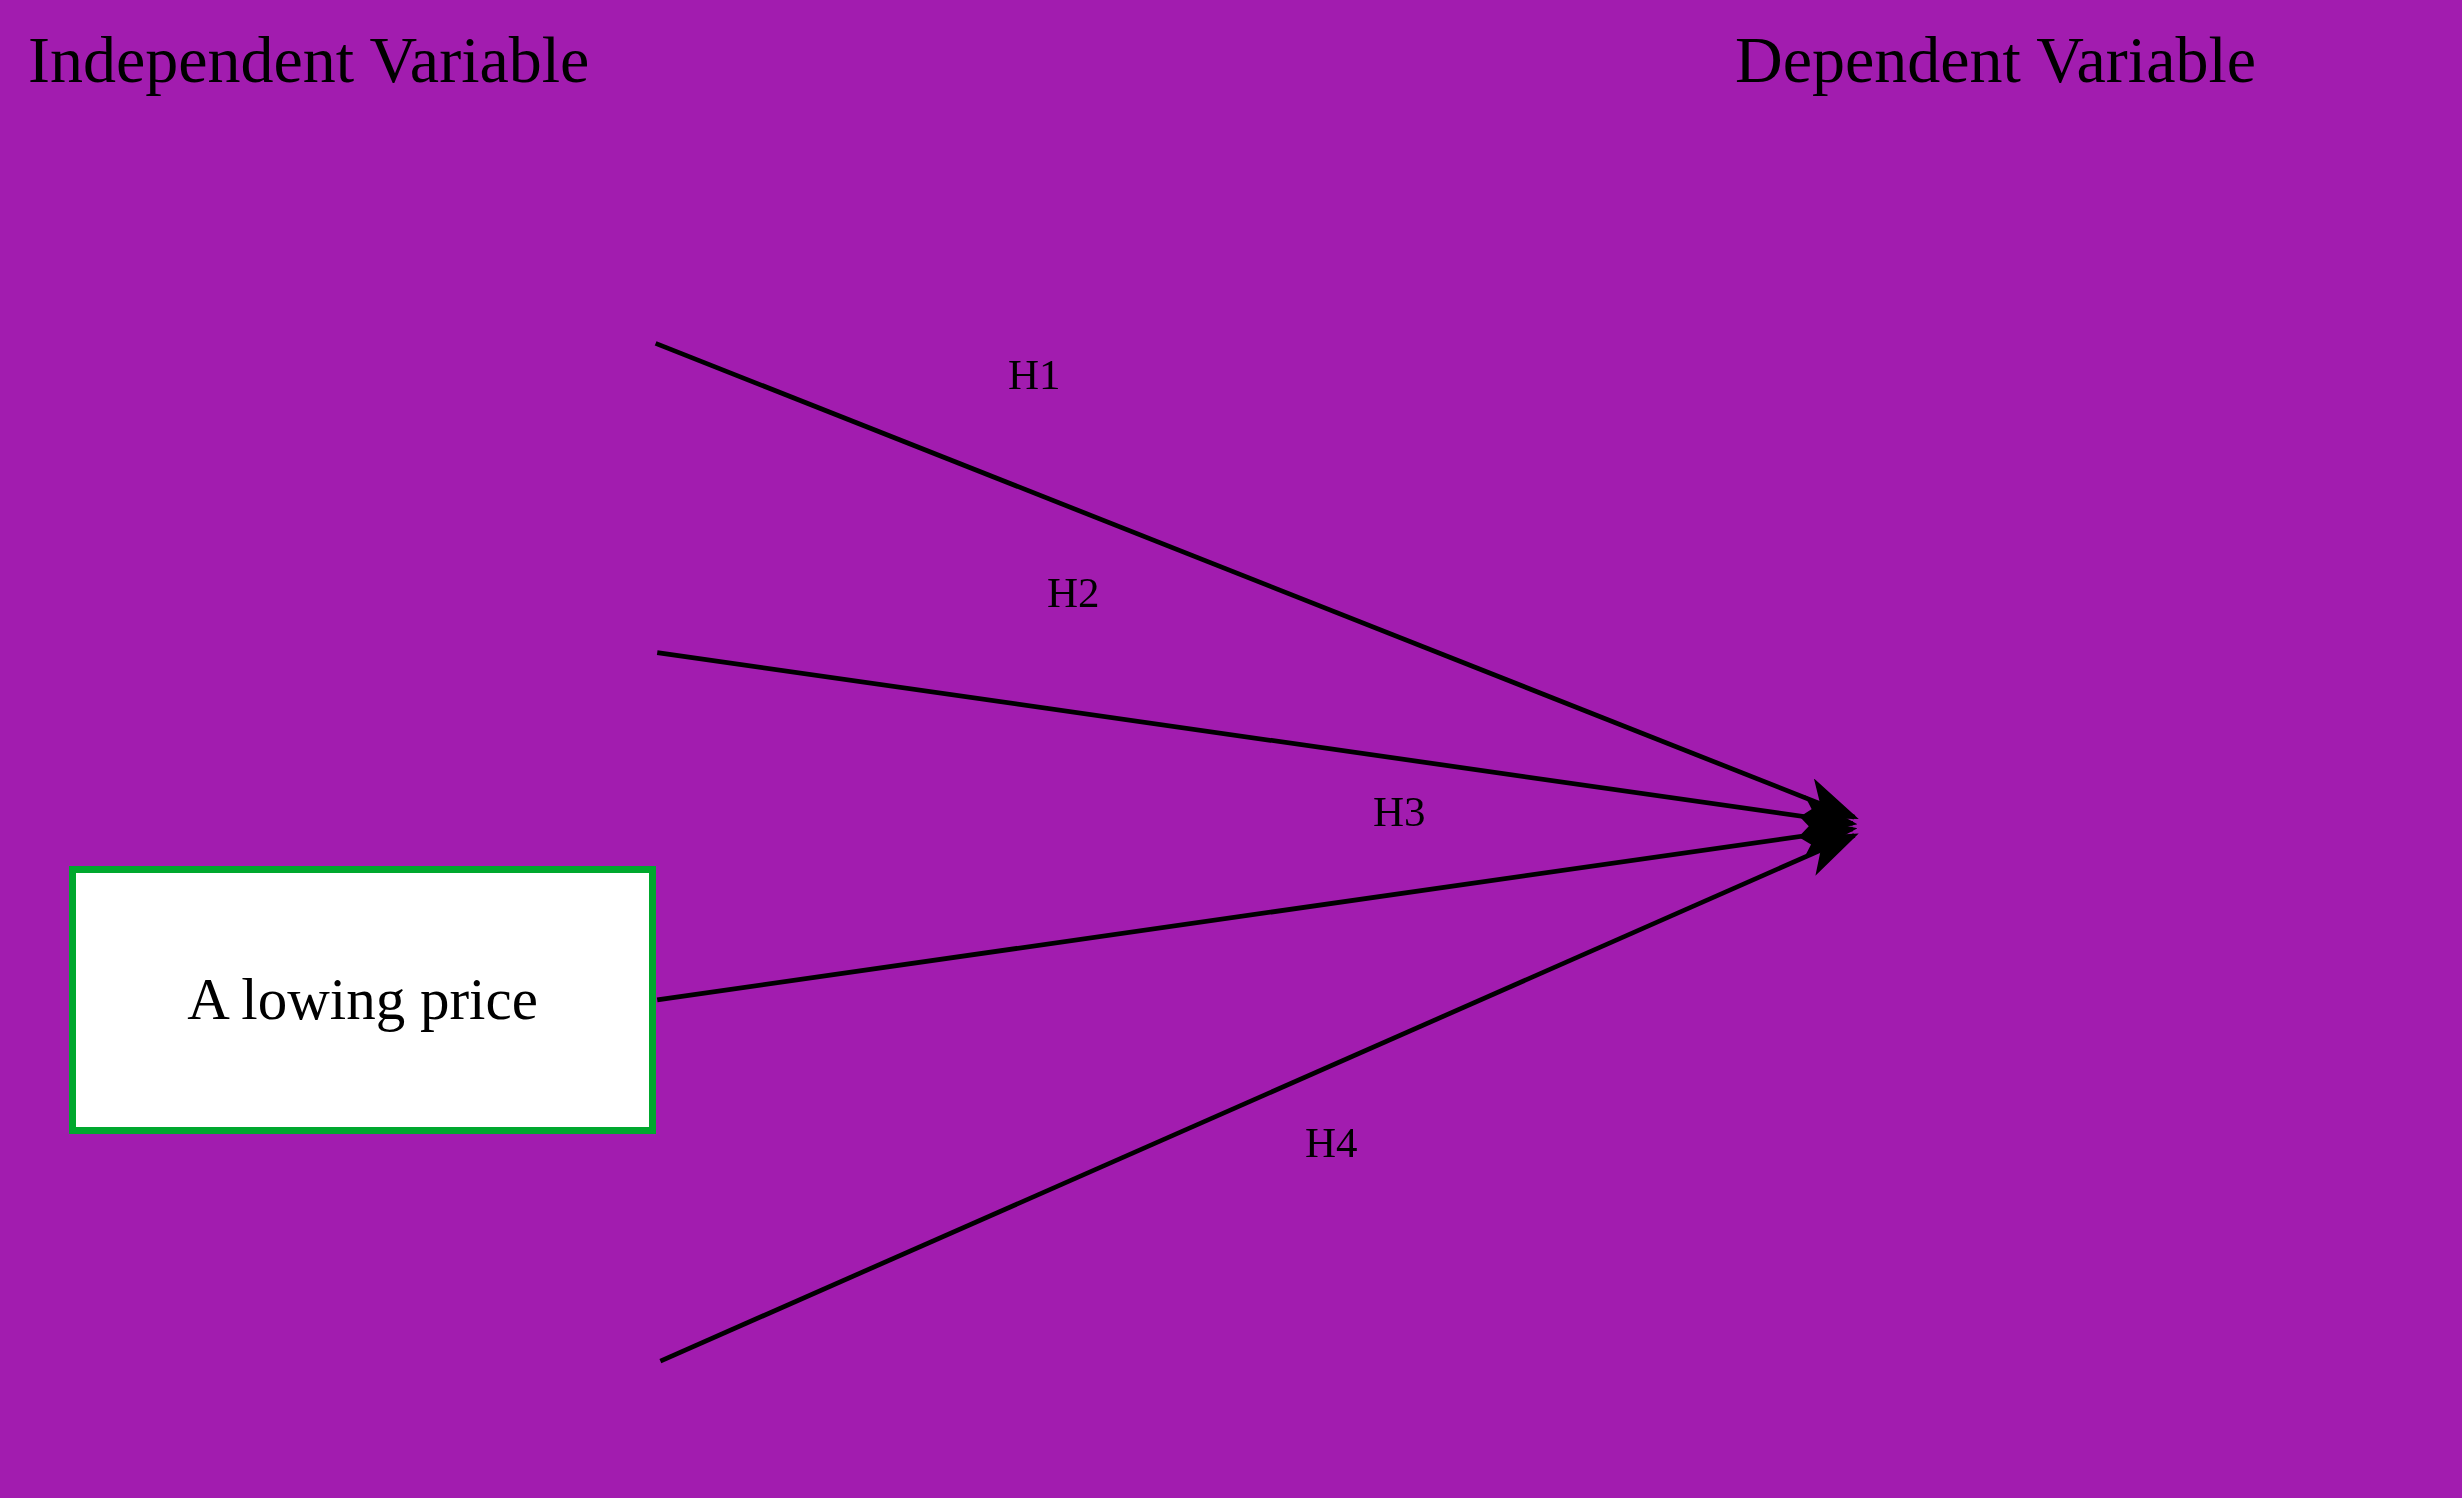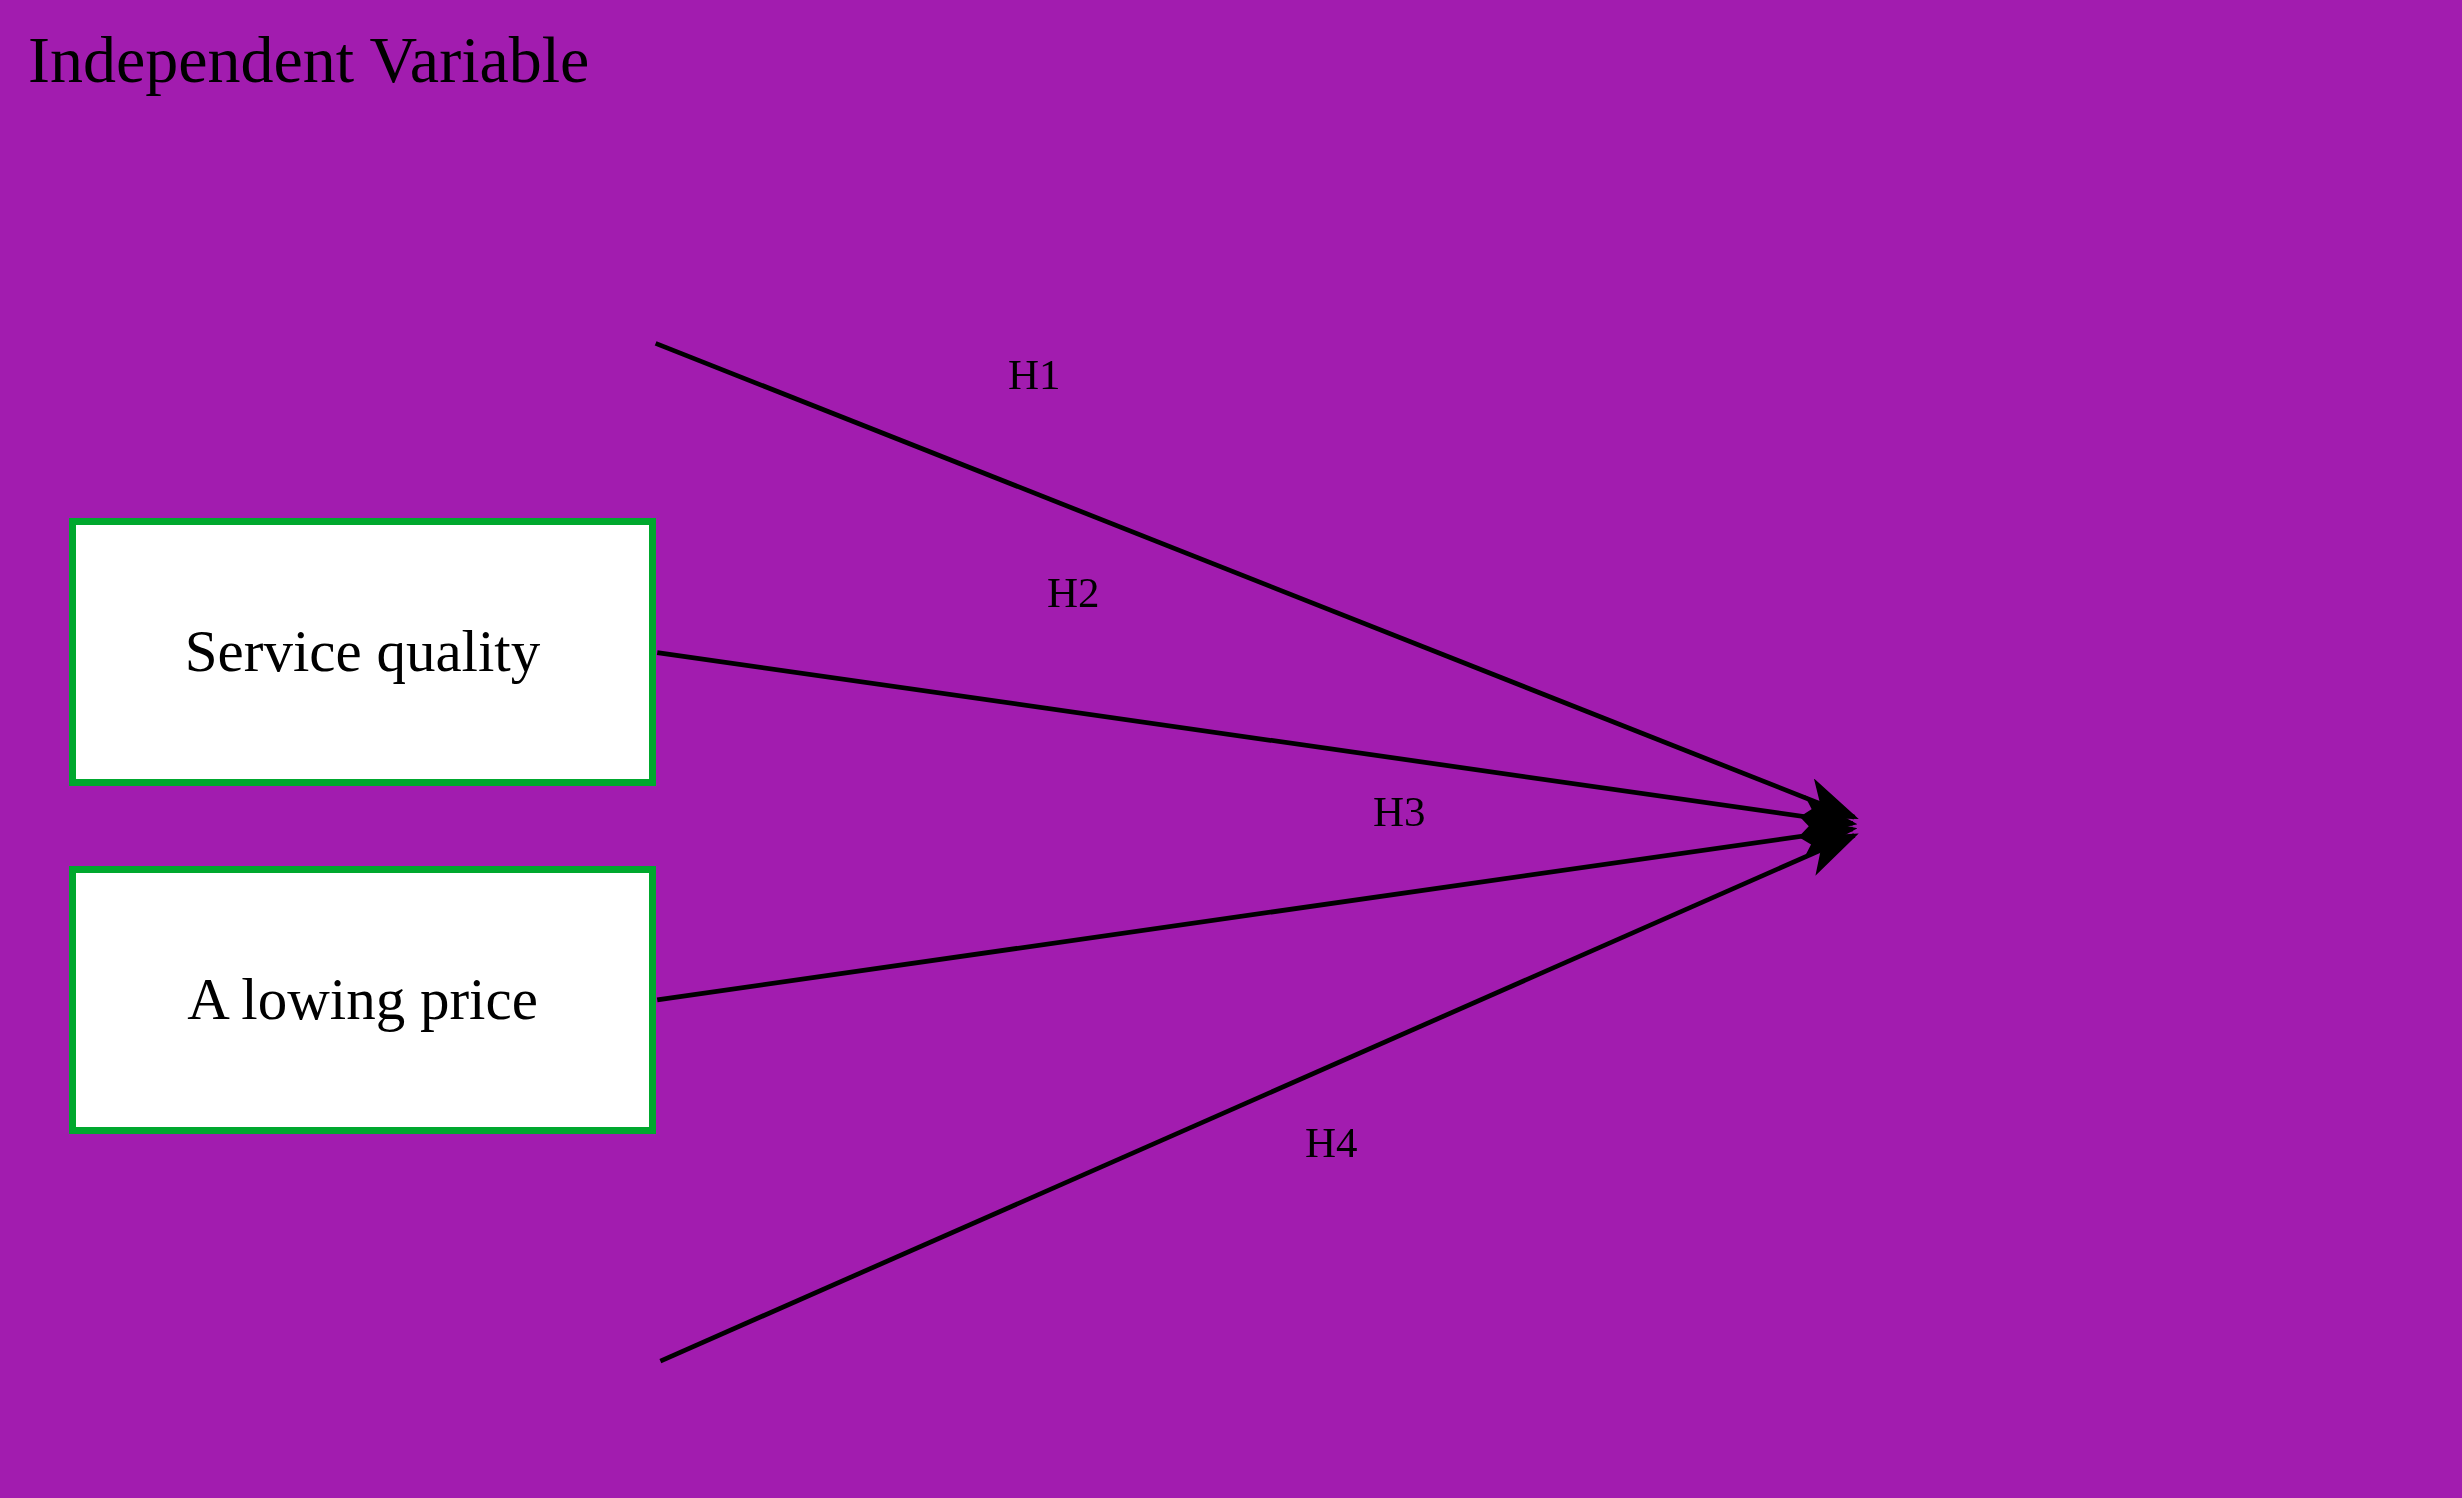--- a/index.html
+++ b/index.html
@@ -65,37 +65,35 @@
   .hlabel.h3{left:1373px;top:790px;}
   .hlabel.h4{left:1305px;top:1121px;}
 </style>
 </head>
 <body>
 
 <div class="canvas">
 
   <div class="col-title left">Independent Variable</div>
 
+  <div class="col-title right">Dependent Variable</div>
 
   <svg class="overlay" viewBox="0 0 3128 1904" width="2462" height="1499" xmlns="http://www.w3.org/2000/svg">
     <defs>
       <marker id="arrowhead" markerUnits="strokeWidth" markerWidth="12" markerHeight="9" viewBox="0 0 12 9" refX="11" refY="4.5" orient="auto">
         <path d="M0,0 L12,4.5 L0,9 L3.2,4.5 Z" fill="#000000"></path>
       </marker>
     </defs>
     <line class="edge" x1="833" y1="436" x2="2356" y2="1038" marker-end="url(#arrowhead)"></line>
     <line class="edge" x1="835" y1="829" x2="2354" y2="1046" marker-end="url(#arrowhead)"></line>
     <line class="edge" x1="835" y1="1270" x2="2354" y2="1053" marker-end="url(#arrowhead)"></line>
     <line class="edge" x1="839" y1="1729" x2="2356" y2="1061" marker-end="url(#arrowhead)"></line>
   </svg>
 
 
-  <div class="node iv2">
-    <span>Service quality</span>
-  </div>
 
   <div class="node iv3">
     <span>A lowing price</span>
   </div>
 
 
 
   <div class="hlabel h1">H1</div>
 
   <div class="hlabel h2">H2</div>

